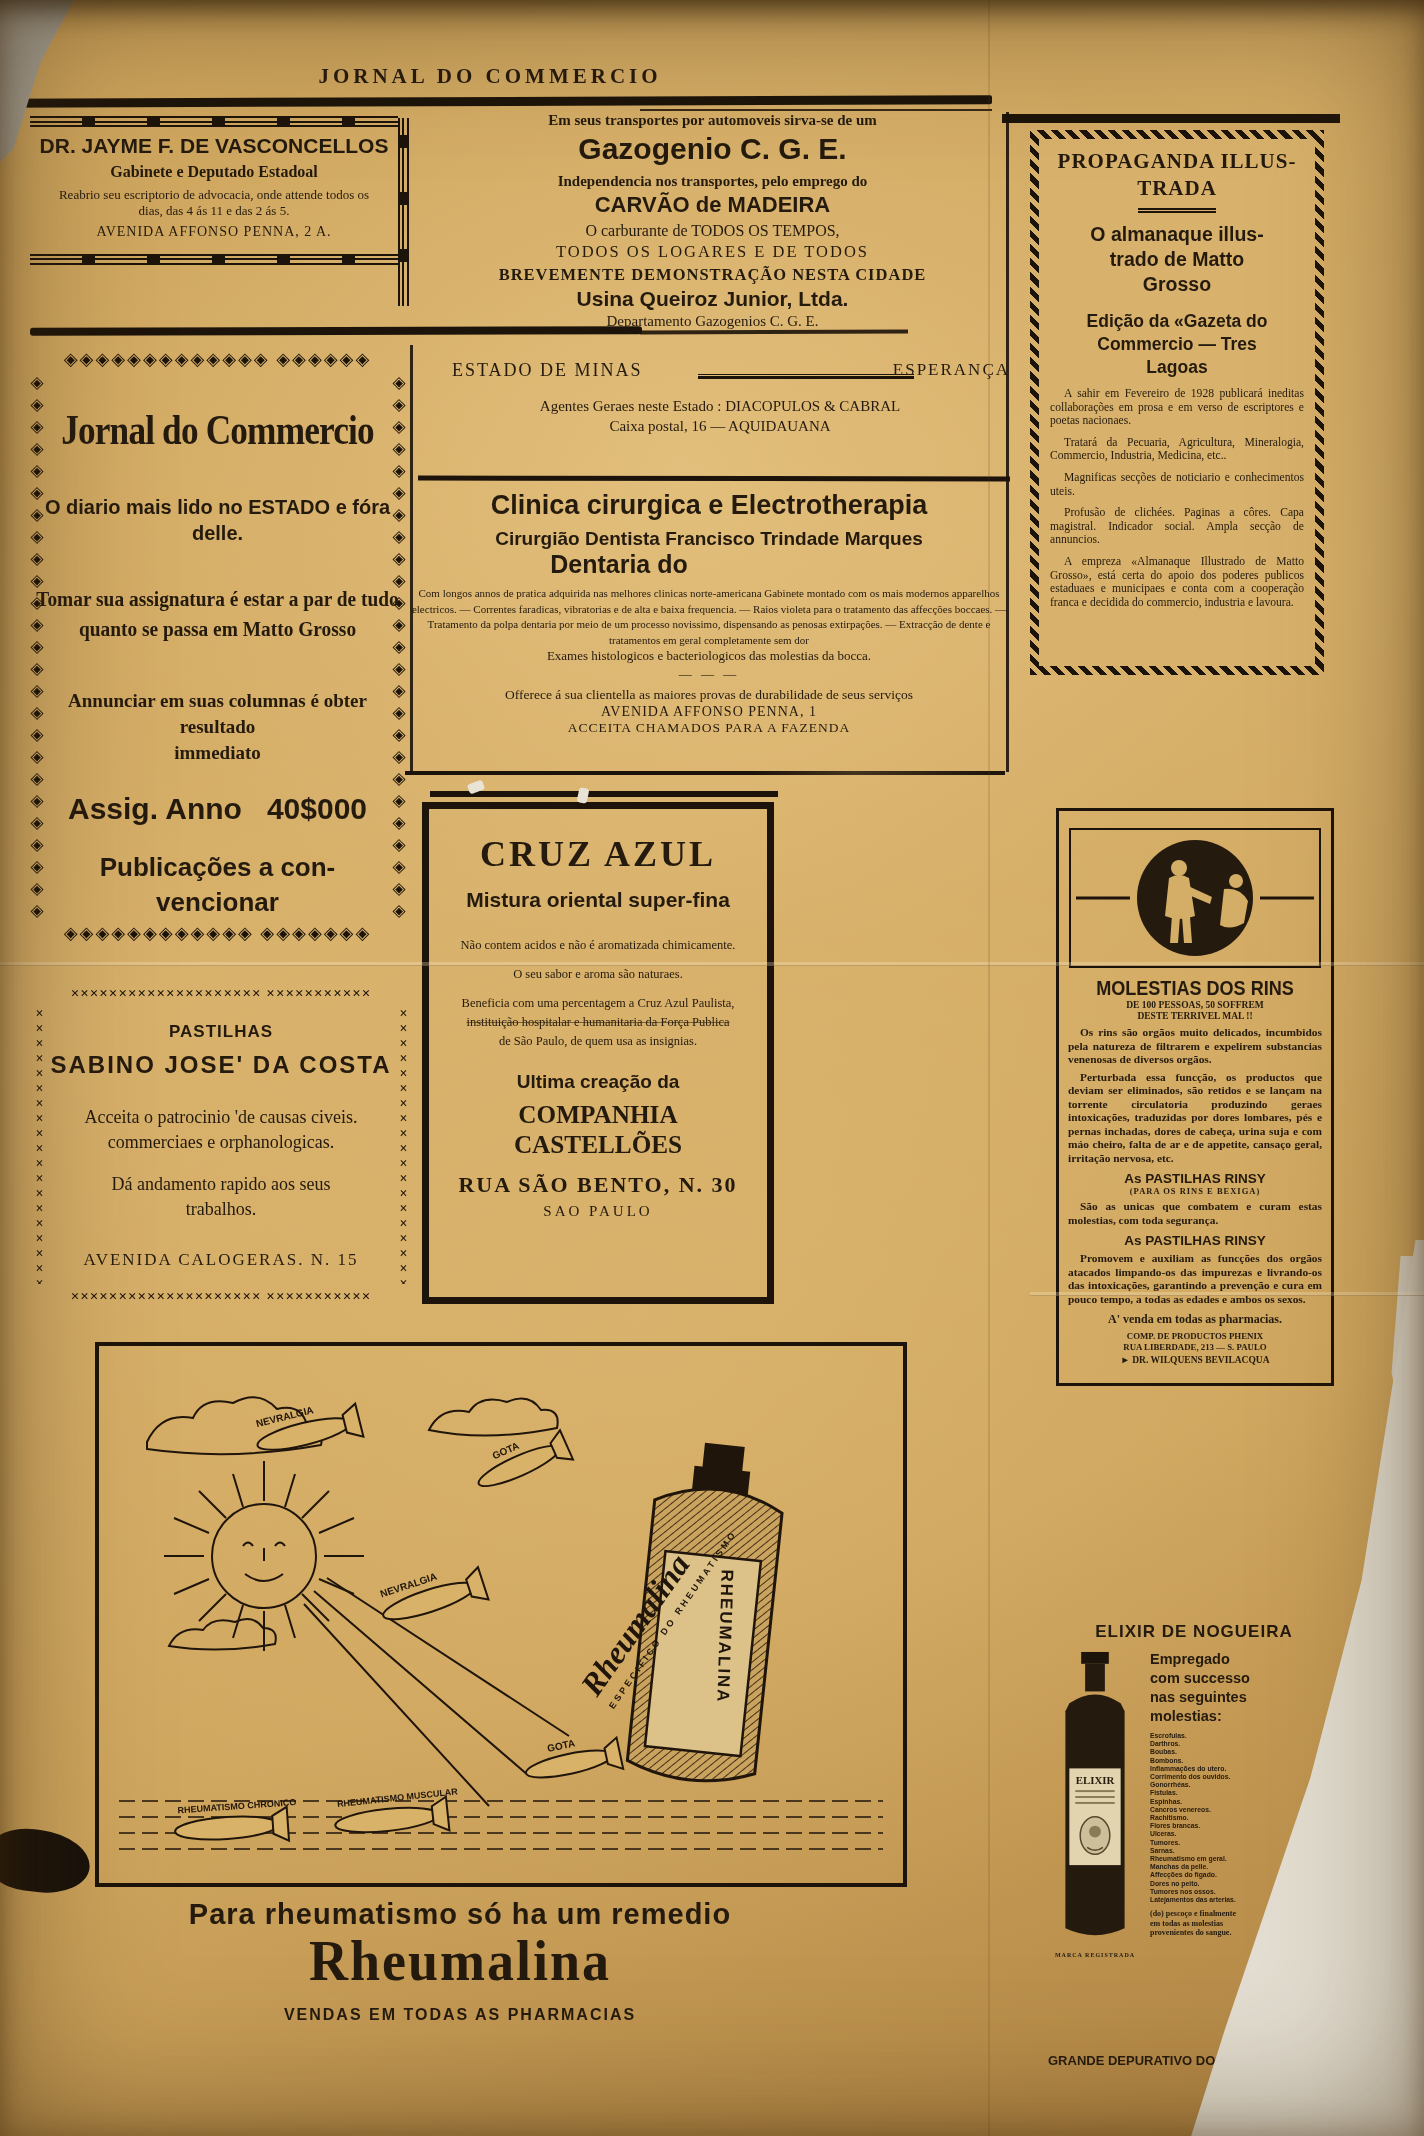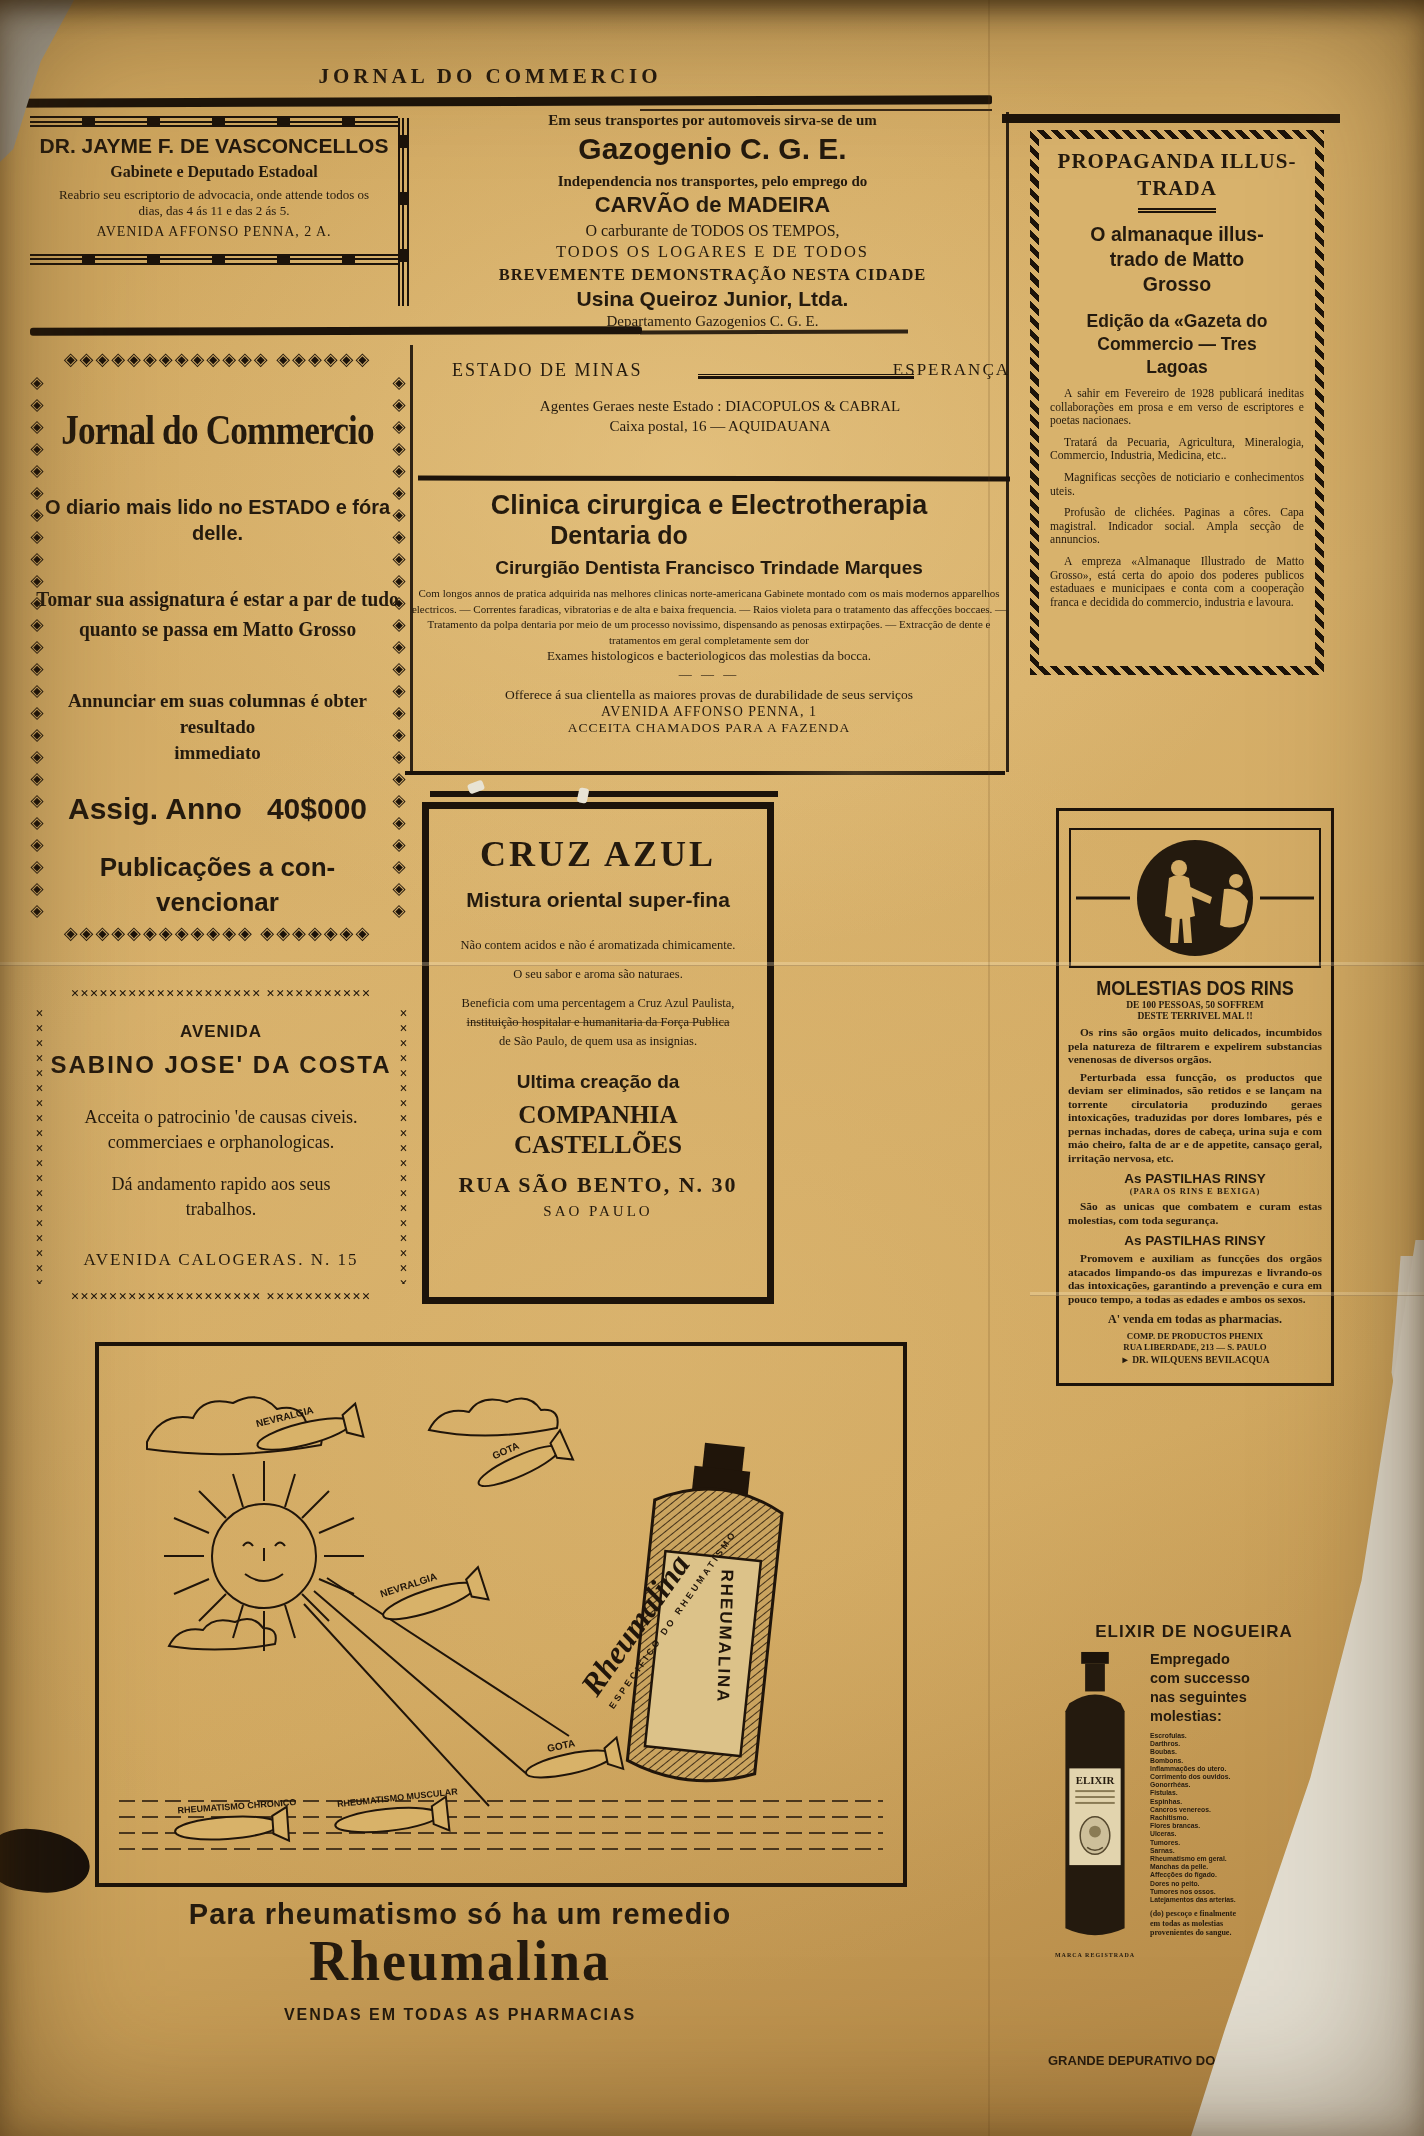--- a/index.html
+++ b/index.html
@@ -197,21 +197,21 @@
     </div>
     <div class="sans pre" id="house-pub">Publicações a con-
 vencionar</div>
     <div class="orn-row" id="house-orn-b">◈◈◈◈◈◈◈◈◈◈◈◈  ◈◈◈◈◈◈◈</div>
   </section>
 
   <section class="abs" id="ad-adv">
     <div class="orn-row x-row" id="adv-orn-t">××××××××××××××××××××  ×××××××××××</div>
     <div class="orn-col x-col" id="adv-orn-l">××××××××××××××××××××××××××</div>
     <div class="orn-col x-col" id="adv-orn-r">××××××××××××××××××××××××××</div>
-    <div class="sans" id="adv-head">AVENIDA</div>
+    <div class="sans" id="adv-head">PASTILHAS</div>
     <div class="sans" id="adv-name">SABINO JOSE' DA COSTA</div>
     <div class="pre" id="adv-b1">Acceita o patrocinio 'de causas civeis.
 commerciaes e orphanologicas.</div>
     <div class="pre" id="adv-b2">Dá andamento rapido aos seus
 trabalhos.</div>
     <div id="adv-addr">AVENIDA CALOGERAS. N. 15</div>
     <div class="orn-row x-row" id="adv-orn-b">××××××××××××××××××××  ×××××××××××</div>
   </section>
 
   <section class="abs" id="ad-gaz">
@@ -231,22 +231,22 @@
     <span id="esperanca">ESPERANÇA</span>
   </div>
   <div class="abs" id="agentes">
     <div>Agentes Geraes neste Estado :  DIACOPULOS &amp; CABRAL</div>
     <div class="l2">Caixa  postal, 16  —  AQUIDAUANA</div>
   </div>
   <div class="abs ink" id="rule-c"></div>
 
   <section class="abs" id="ad-clinica">
     <div class="sans" id="cli-t1">Clinica  cirurgica  e  Electrotherapia</div>
+    <div class="sans" id="cli-dent">Cirurgião Dentista Francisco Trindade Marques</div>
     <div class="sans" id="cli-t2">Dentaria do</div>
-    <div class="sans" id="cli-dent">Cirurgião Dentista Francisco Trindade Marques</div>
     <div id="cli-body">Com longos annos de pratica adquirida nas melhores clinicas norte-americana Gabinete montado com os mais modernos apparelhos electricos. — Correntes faradicas, vibratorias e de alta e baixa frequencia. — Raios violeta para o tratamento das affecções boccaes. — Tratamento da polpa dentaria por meio de um processo novissimo, dispensando as penosas extirpações. — Extracção de dente e tratamentos em geral completamente sem dor</div>
     <div id="cli-ex">Exames histologicos e bacteriologicos das molestias da bocca.</div>
     <div id="cli-dash">— — —</div>
     <div id="cli-offer">Offerece á sua clientella as maiores provas de  durabilidade  de  seus serviços</div>
     <div id="cli-addr">AVENIDA AFFONSO PENNA, 1</div>
     <div id="cli-cham">ACCEITA CHAMADOS PARA A FAZENDA</div>
   </section>
   <div class="abs" id="rule-d"></div>
 
   <div class="abs ink" id="cruz-top"></div>

